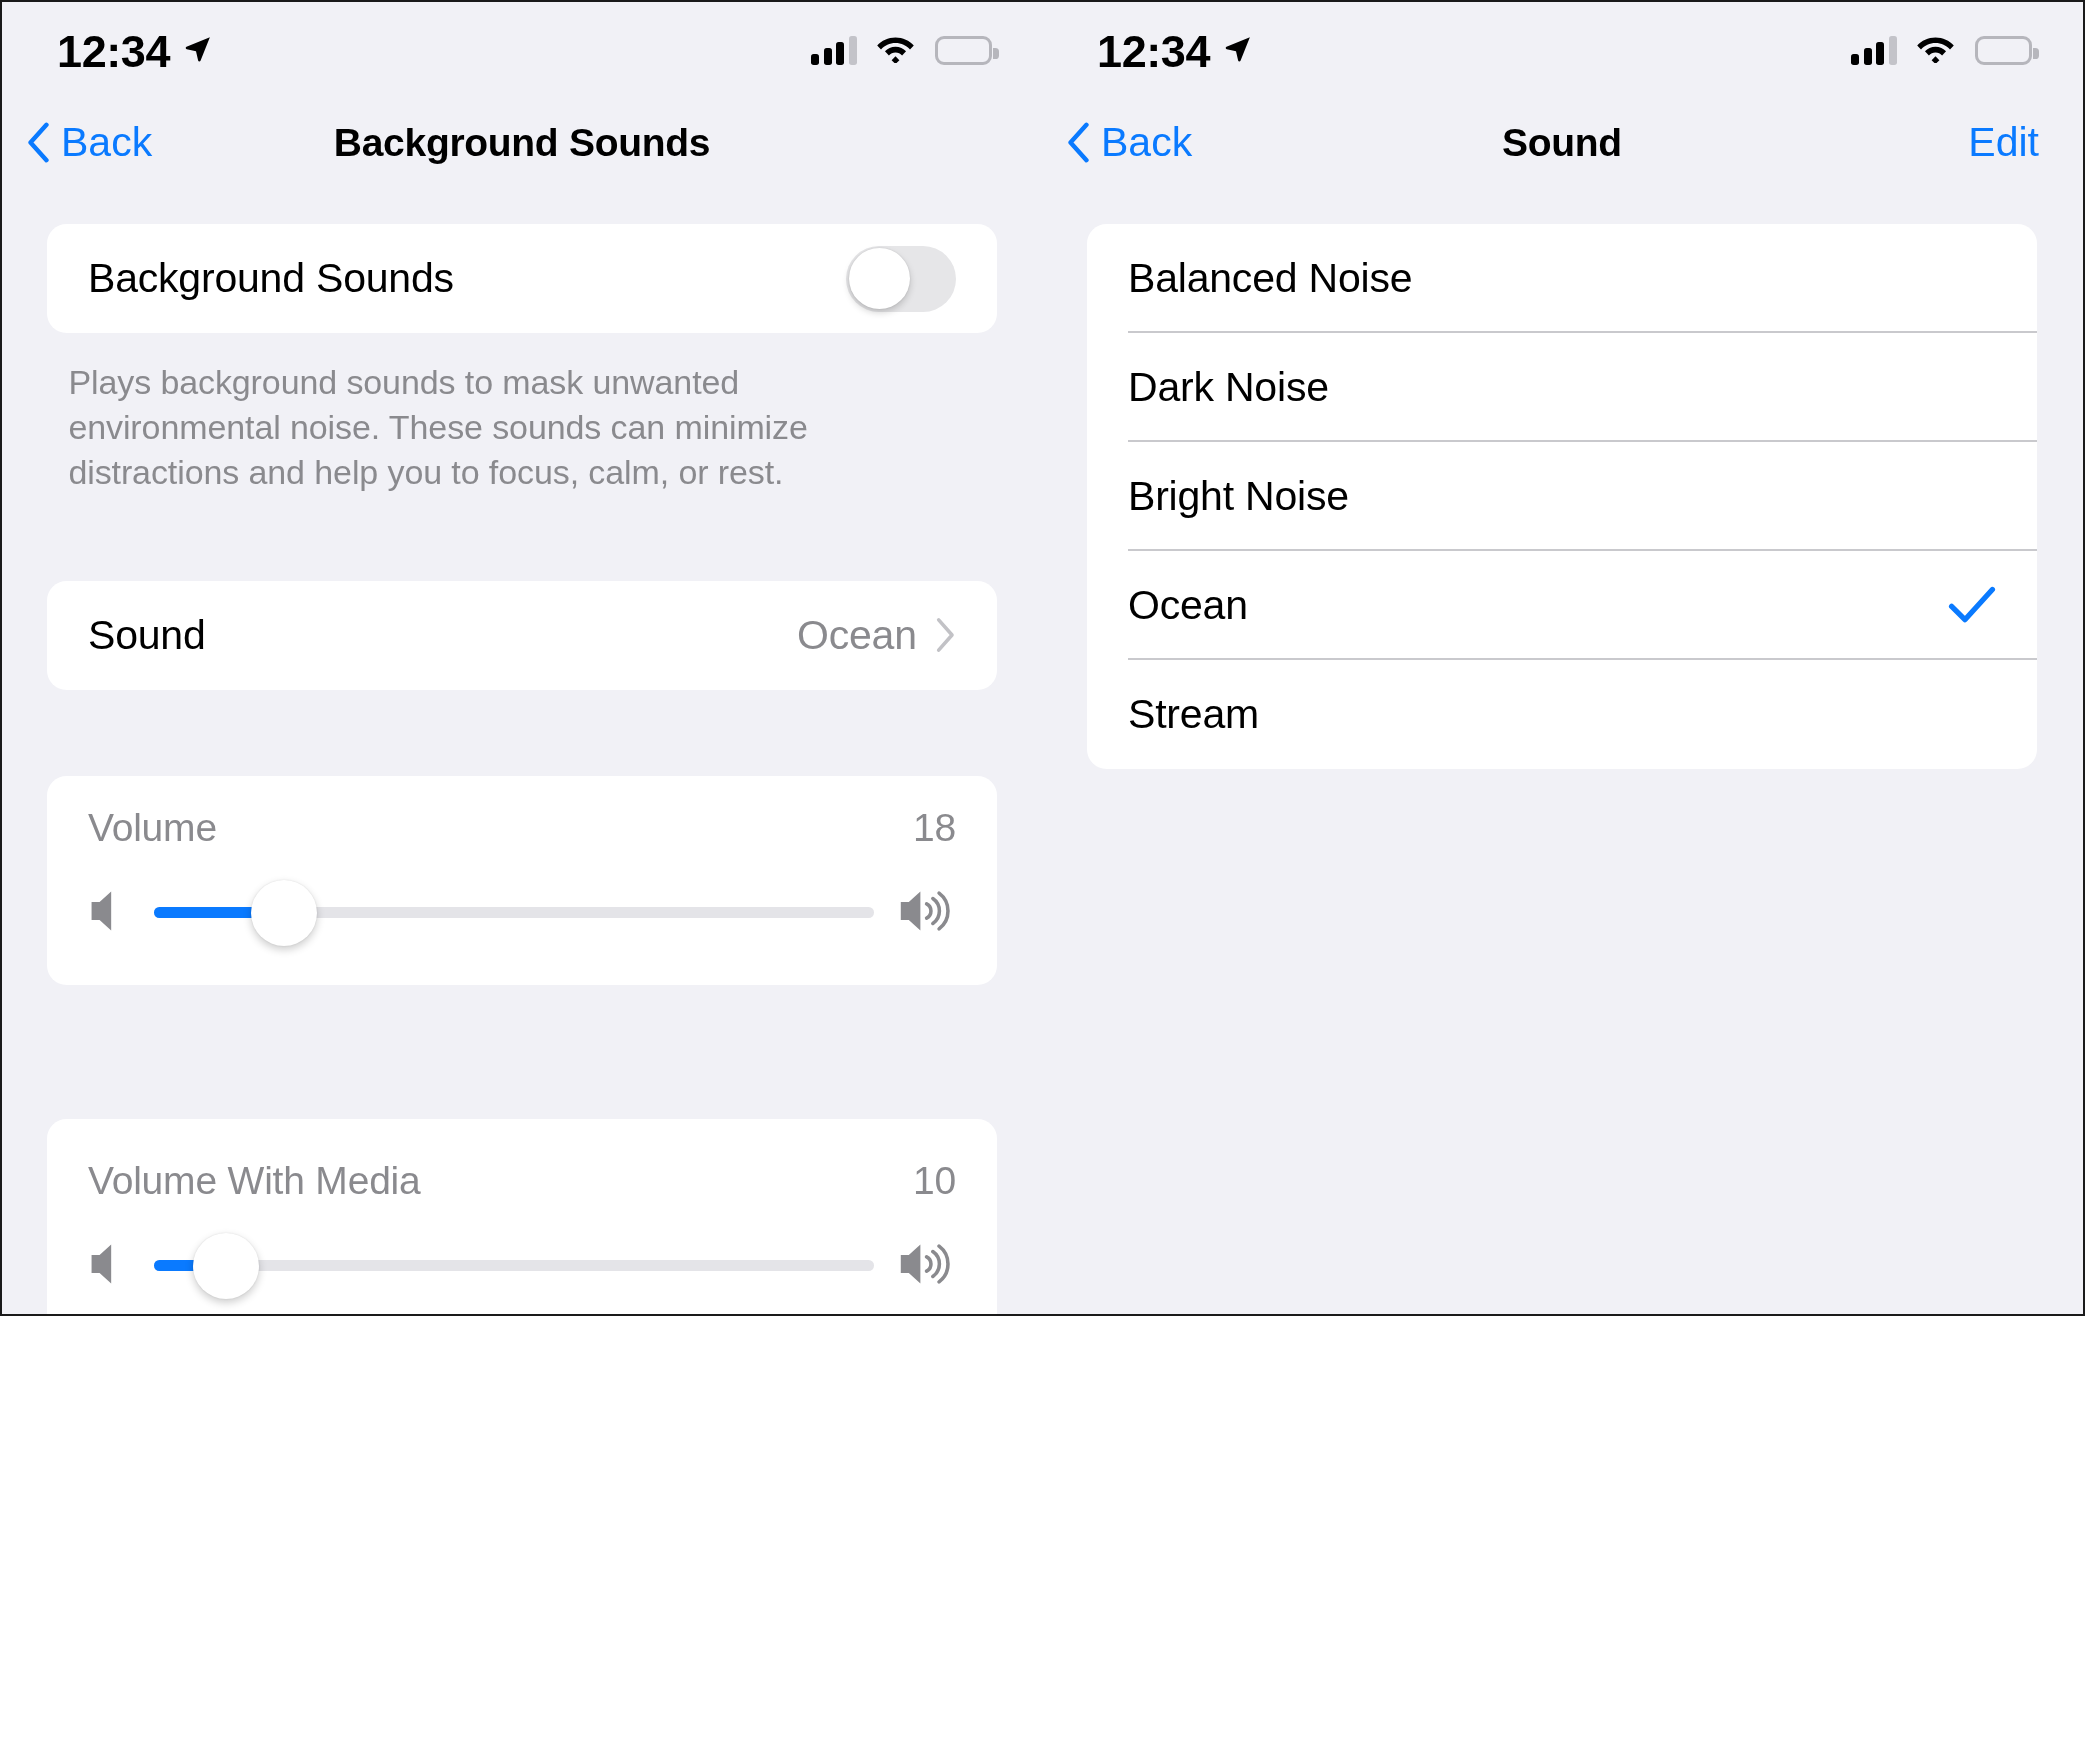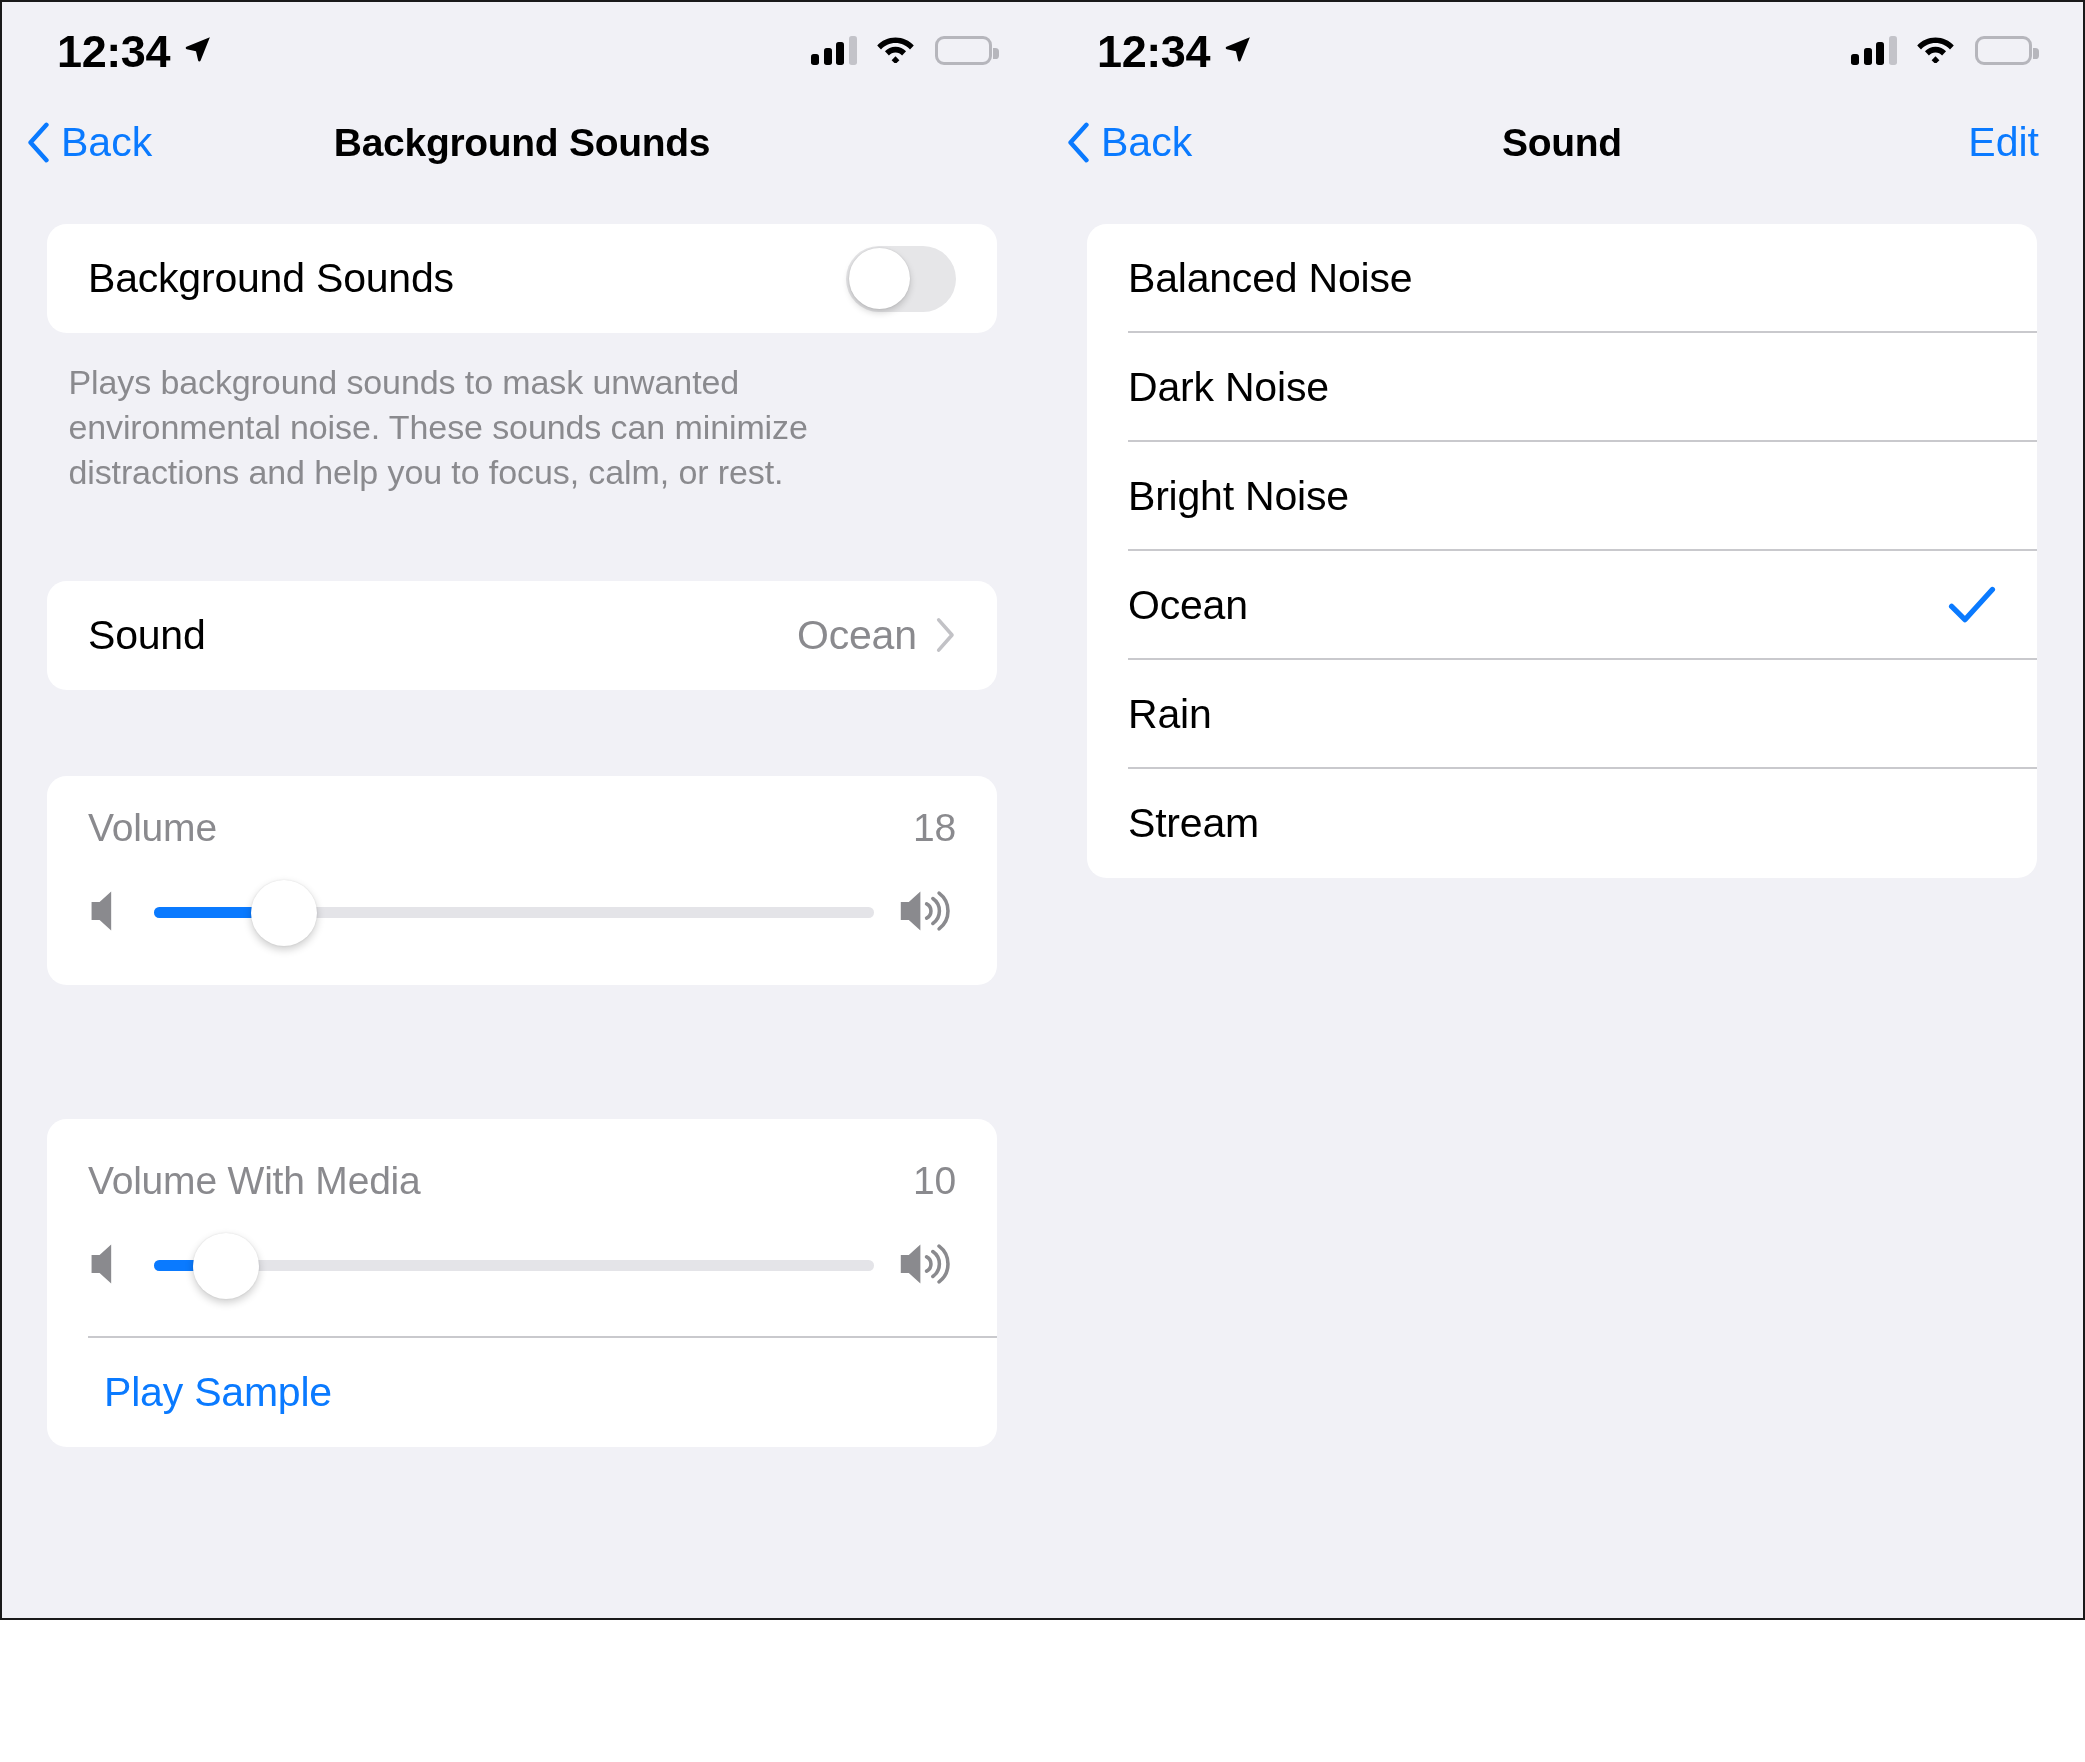--- a/index.html
+++ b/index.html
@@ -8,21 +8,21 @@
     width: 2085px;
     height: 1763px;
     background: #ffffff;
     font-family: "Liberation Sans", sans-serif;
     -webkit-font-smoothing: antialiased;
   }
 
   #screen {
     position: relative;
     width: 2085px;
-    height: 1620px;
+    height: 1316px;
     display: flex;
     border: 2.7px solid #1a1a1a;
     background: #f1f1f6;
     overflow: hidden;
   }
 
   .panel {
     position: relative;
     width: 1040px;
     height: 100%;
@@ -484,24 +484,20 @@
           <div class="row">
             <span class="row-label">Ocean</span>
             <span class="checkmark">
               <svg width="48" height="39" viewBox="0 0 54 44">
                 <path d="M4 23 19 38 50 4" stroke="#0a7aff" stroke-width="6" fill="none" stroke-linecap="round" stroke-linejoin="round"></path>
               </svg>
             </span>
             <span class="sep"></span>
           </div>
           <div class="row">
-            <span class="row-label">Rain</span>
-            <span class="sep"></span>
-          </div>
-          <div class="row">
             <span class="row-label">Stream</span>
           </div>
         </div>
     </div>
 
   </div>
 </div>
 
 
 </body></html>

